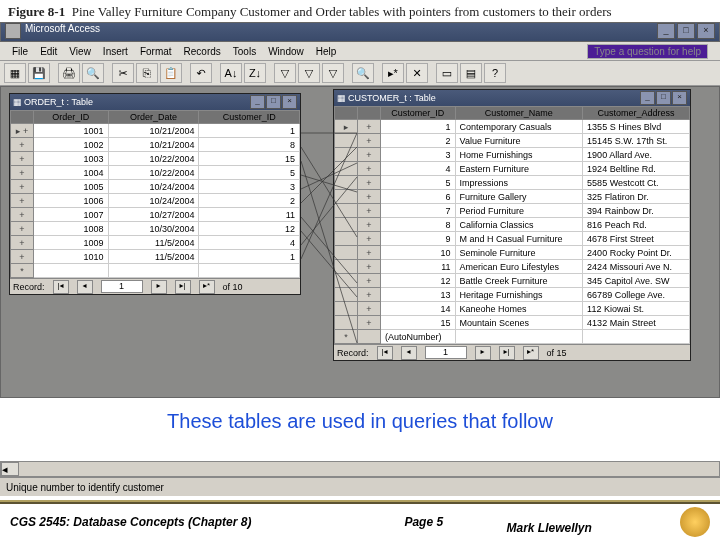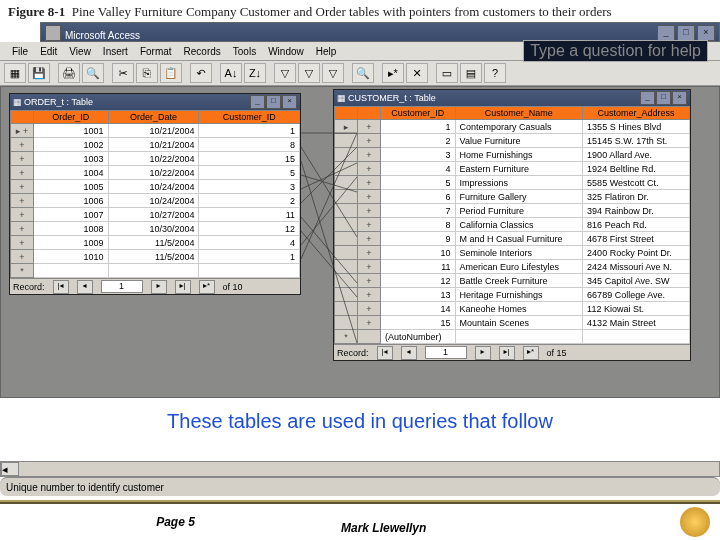--- a/index.html
+++ b/index.html
@@ -19,25 +19,24 @@
     font-family: Georgia, serif;
     color: #222;
     border-radius: 8px;
   }
   .figure-title b { font-weight: bold; }
   .access-titlebar {
     background: linear-gradient(#4a5a7a, #3a4a6a);
     color: #fff;
     height: 18px;
     display: flex;
-    align-items: flex-end;
+    align-items: flex-start;
     padding: 0 4px;
     font-size: 10px;
     border: 1px solid #666;
-    margin-left: 40px;
   }
   .access-titlebar .icon { width: 14px; height: 14px; margin-right: 4px; background:#b0b0b0; border:1px solid #555; }
   .win-buttons { margin-left: auto; display: flex; gap: 2px; }
   .win-button {
     width: 16px; height: 14px;
     background: #8a94b0;
     border: 1px solid #555;
     font-size: 9px;
     text-align: center;
     line-height: 12px;
@@ -52,22 +51,22 @@
     padding: 0 12px;
     font-size: 10px;
     border-bottom: 1px solid #999;
   }
   .menubar span { cursor: default; }
   .help-box {
     margin-left: auto;
     border: 1px solid #aaa;
     padding: 1px 6px;
     color: #888;
-    font-size: 16px;
-    background: #0f172a;
+    font-size: 10px;
+    background: #4c1d95;
   }
   .toolbar {
     background: #e0ded8;
     height: 24px;
     border-bottom: 1px solid #999;
     display: flex;
     align-items: center;
     padding: 0 4px;
     gap: 2px;
   }
@@ -101,21 +100,21 @@
     font-size: 9px;
   }
   .tw-titlebar .win-buttons { gap: 1px; }
   .tw-titlebar .win-button { width:13px; height:12px; font-size:8px; line-height:10px; }
   .grid {
     border-collapse: collapse;
     font-size: 9px;
     width: 100%;
   }
   .grid th {
-    background: #f97316;
+    background: #737373;
     border: 1px solid #888;
     padding: 1px 4px;
     font-weight: normal;
     text-align: center;
   }
   .grid td {
     border: 1px solid #ccc;
     padding: 0 4px;
     text-align: right;
     white-space: nowrap;
@@ -173,21 +172,20 @@
     border:1px solid #888; background:#e0ded8;
   }
   .statusbar {
     background: #d4d0c8;
     height: 16px;
     border-top: 1px solid #888;
     font-size: 10px;
     padding: 1px 6px;
     display: flex;
     align-items: center;
-    border-radius: 7px;
   }
   .slide-footer {
     position: absolute;
     bottom: 0; left: 0; right: 0;
     height: 36px;
     border-top: 4px ridge #b0a060;
     display: flex;
     align-items: center;
     padding: 0 10px;
     background: #fff;
@@ -457,21 +455,21 @@
             <td class="rowhead"></td>
             <td class="rowhead">+</td>
             <td>9</td>
             <td class="left">M and H Casual Furniture</td>
             <td class="left">4678 First Street</td>
           </tr>
           <tr>
             <td class="rowhead"></td>
             <td class="rowhead">+</td>
             <td>10</td>
-            <td class="left">Seminole Interiors</td>
+            <td class="left">Seminole Furniture</td>
             <td class="left">2400 Rocky Point Dr.</td>
           </tr>
           <tr>
             <td class="rowhead"></td>
             <td class="rowhead">+</td>
             <td>11</td>
             <td class="left">American Euro Lifestyles</td>
             <td class="left">2424 Missouri Ave N.</td>
           </tr>
           <tr>
@@ -544,16 +542,17 @@
 
 <div class="bottom-scroll">
   <div class="thumb">◂</div>
 </div>
 
 <div class="statusbar">
   <span>Unique number to identify customer</span>
 </div>
 
 <div class="slide-footer">
+  <span class="course">CGS 2545: Database Concepts  (Chapter 8)</span>
   <span class="page">Page 5</span>
   <span class="author">Mark Llewellyn</span>
   <div class="footer-logo"></div>
 </div>
 
 </body></html>

